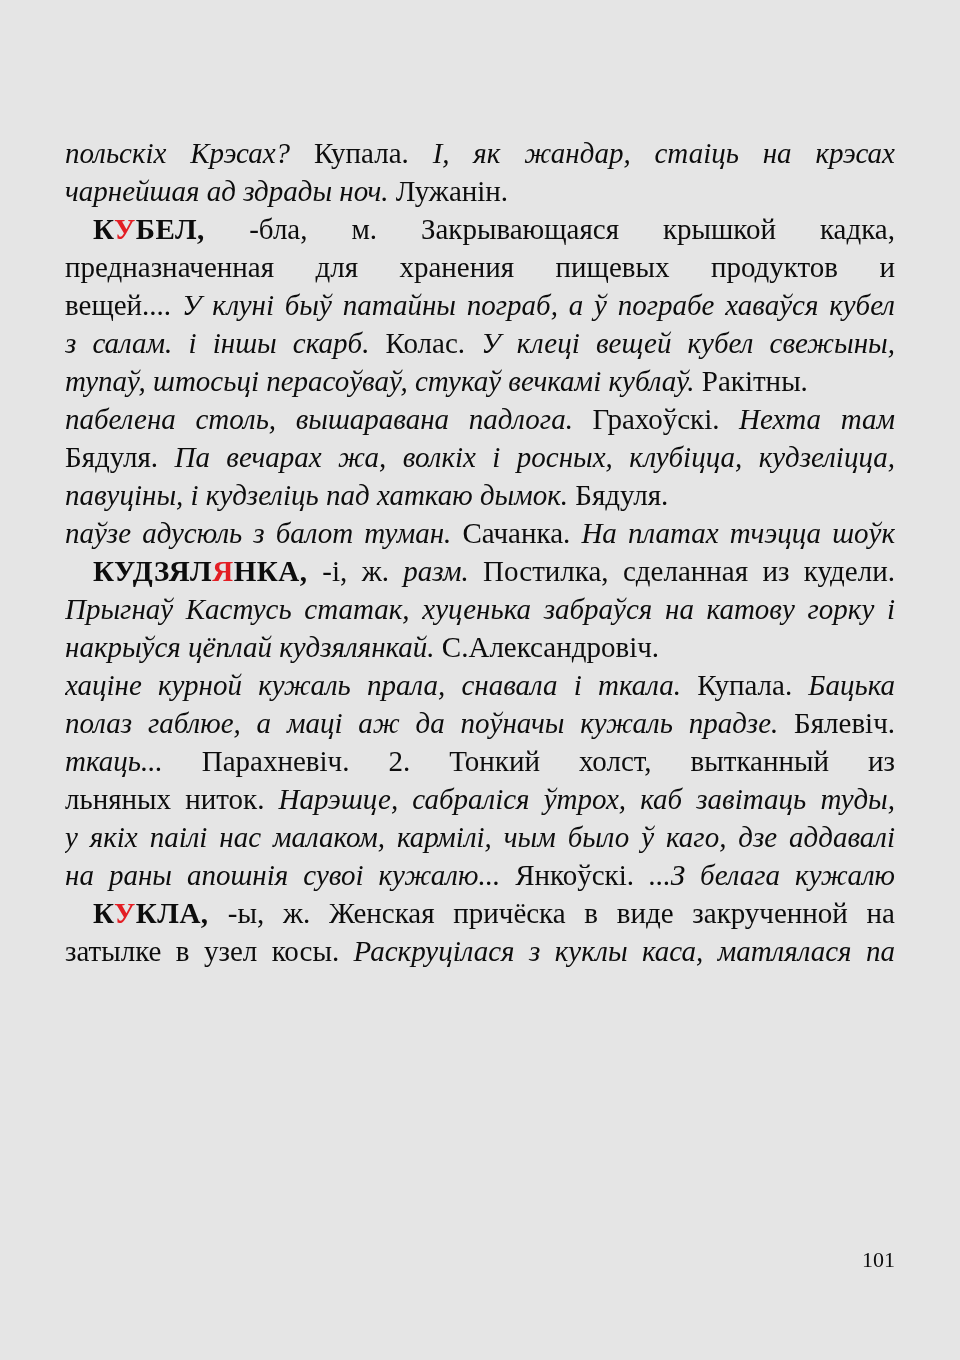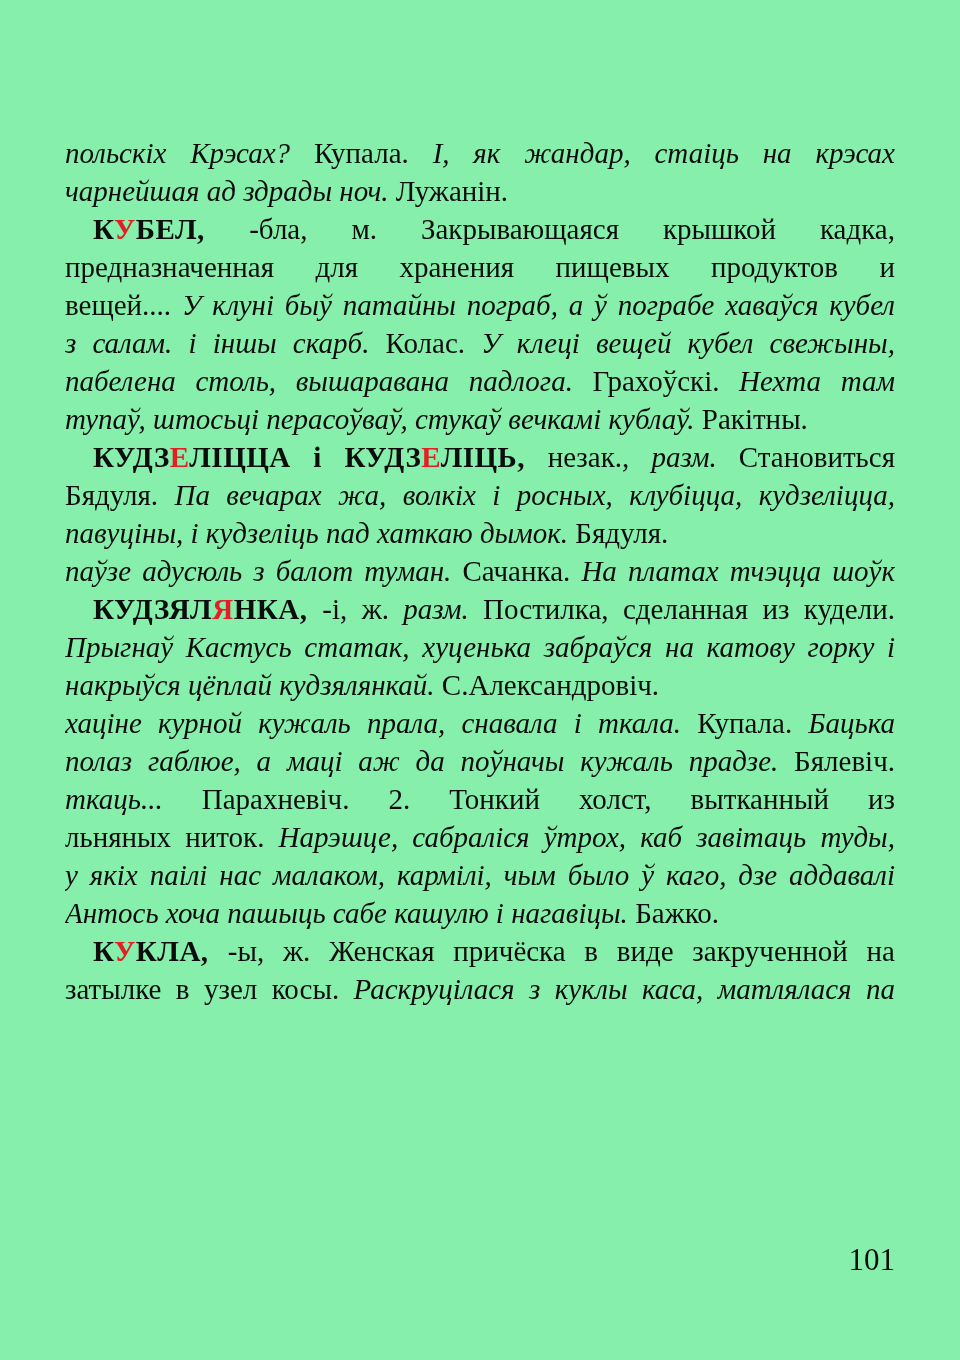--- a/index.html
+++ b/index.html
@@ -38,48 +38,47 @@
     text-indent: 28px;
   }
   .rm { font-style: normal; }
   .it { font-style: italic; }
   .bd { font-weight: bold; letter-spacing: 0.5px; }
   .red { color: var(--accent, #e31e24); }
   .page-number {
     position: absolute;
     top: 1242px;
     right: 65px;
-    font-size: 31px;
+    font-size: 22px;
     line-height: 36px;
     text-align: right;
   }
 </style>
 </head>
 <body>
 
-<div class="page" style="background: #86efac; color: rgb(13, 13, 13); text-decoration: underline;">
+<div class="page" style="background: #e5e5e5; color: rgb(13, 13, 13); text-decoration: underline;">
   <div class="text-column">
       <div class="line"><span class="it">польскіх Крэсах? </span><span class="rm">Купала. </span><span class="it">І, як жандар, стаіць на крэсах</span></div>
       <div class="line flush"><span class="it">чарнейшая ад здрады ноч. </span><span class="rm">Лужанін.</span></div>
       <div class="line indent"><span class="bd">К</span><span class="bd red">У</span><span class="bd">БЕЛ, </span><span class="rm">-бла, м. Закрывающаяся крышкой кадка,</span></div>
       <div class="line"><span class="rm">предназначенная для хранения пищевых продуктов и</span></div>
       <div class="line"><span class="rm">вещей.... </span><span class="it">У клуні быў патайны пограб, а ў пограбе хаваўся кубел</span></div>
       <div class="line"><span class="it">з салам. і іншы скарб. </span><span class="rm">Колас. </span><span class="it">У клеці вещей кубел свежыны,</span></div>
+      <div class="line flush"><span class="it">тупаў, штосьці перасоўваў, стукаў вечкамі кублаў. </span><span class="rm">Ракітны.</span></div>
       <div class="line"><span class="it">пабелена столь, вышаравана падлога. </span><span class="rm">Грахоўскі. </span><span class="it">Нехта там</span></div>
-      <div class="line flush"><span class="it">тупаў, штосьці перасоўваў, стукаў вечкамі кублаў. </span><span class="rm">Ракітны.</span></div>
-      <div class="line indent"><span class="bd">КУДЗ</span><span class="bd red">Е</span><span class="bd">ЛІЦЦА і КУДЗ</span><span class="bd red">Е</span><span class="bd">ЛІЦЬ, </span><span class="rm">незак., </span><span class="it">разм. </span><span class="rm">Становиться</span></div>
       <div class="line"><span class="rm">Бядуля. </span><span class="it">Па вечарах жа, волкіх і росных, клубіцца, кудзеліцца,</span></div>
       <div class="line flush"><span class="it">павуціны, і кудзеліць пад хаткаю дымок. </span><span class="rm">Бядуля.</span></div>
       <div class="line"><span class="it">паўзе адусюль з балот туман. </span><span class="rm">Сачанка. </span><span class="it">На платах тчэцца шоўк</span></div>
       <div class="line indent"><span class="bd">КУДЗЯЛ</span><span class="bd red">Я</span><span class="bd">НКА, </span><span class="rm">-і, ж. </span><span class="it">разм. </span><span class="rm">Постилка, сделанная из кудели.</span></div>
       <div class="line"><span class="it">Прыгнаў Кастусь статак, хуценька забраўся на катову горку і</span></div>
       <div class="line flush"><span class="it">накрыўся цёплай кудзялянкай. </span><span class="rm">С.Александровіч.</span></div>
       <div class="line"><span class="it">хаціне курной кужаль прала, снавала і ткала. </span><span class="rm">Купала. </span><span class="it">Бацька</span></div>
       <div class="line"><span class="it">полаз габлюе, а маці аж да поўначы кужаль прадзе. </span><span class="rm">Бялевіч.</span></div>
       <div class="line"><span class="it">ткаць... </span><span class="rm">Парахневіч. 2. Тонкий холст, вытканный из</span></div>
       <div class="line"><span class="rm">льняных ниток. </span><span class="it">Нарэшце, сабраліся ўтрох, каб завітаць туды,</span></div>
       <div class="line"><span class="it">у якіх паілі нас малаком, кармілі, чым было ў каго, дзе аддавалі</span></div>
-      <div class="line flush"><span class="it">Антось хоча пашыць сабе кашулю і нагавіцы. </span><span class="rm">Бажко.</span></div>
+      <div class="line"><span class="it">на раны апошнія сувоі кужалю... </span><span class="rm">Янкоўскі. </span><span class="it">...З белага кужалю</span></div>
       <div class="line indent"><span class="bd">К</span><span class="bd red">У</span><span class="bd">КЛА, </span><span class="rm">-ы, ж. Женская причёска в виде закрученной на</span></div>
       <div class="line"><span class="rm">затылке в узел косы. </span><span class="it">Раскруцілася з куклы каса, матлялася па</span></div>
     </div>
   <div class="page-number">101</div>
 </div>
 
 </body></html>

